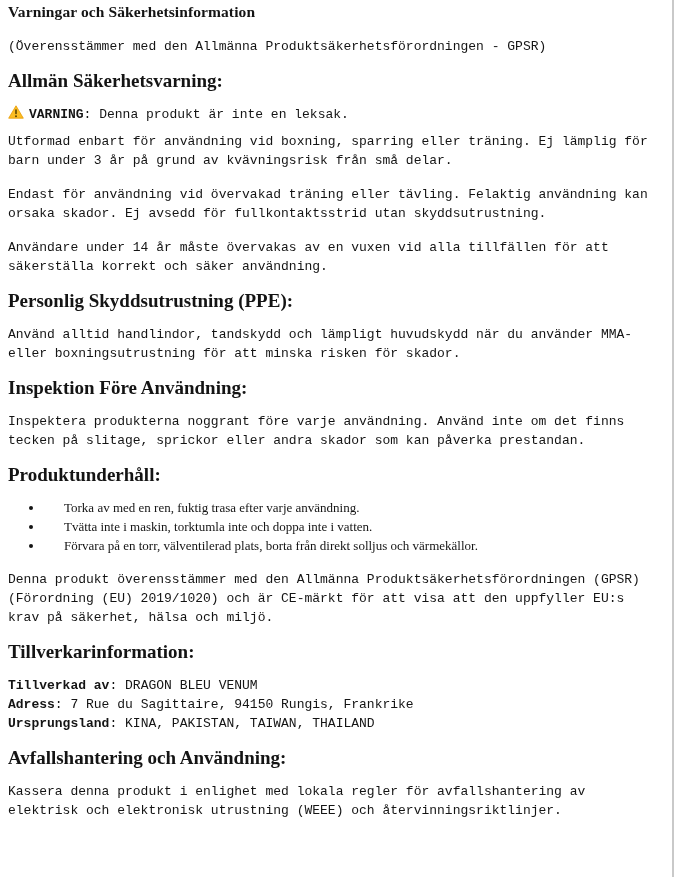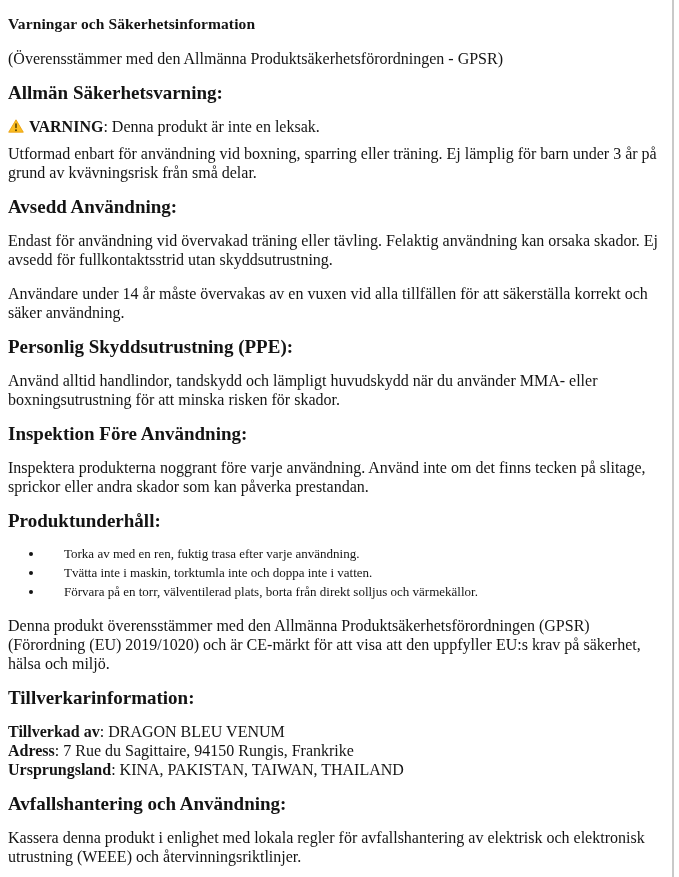--- a/index.html
+++ b/index.html
@@ -4,21 +4,21 @@
 <style>
   html, body { margin: 0; padding: 0; background: #ffffff; }
   .page {
     position: relative;
     width: 679px;
     height: 877px;
     box-sizing: border-box;
     background: #ffffff;
     color: #141414;
     font-family: "Liberation Serif", serif;
-    padding: 14px 20px 0 8px;
+    padding: 2px 20px 0 8px;
     overflow: hidden;
   }
   .edge-line {
     position: absolute;
     top: 0;
     right: 5px;
     width: 2px;
     height: 877px;
     background: #c9c9c9;
   }
@@ -30,23 +30,24 @@
     letter-spacing: 0.1px;
   }
   h2 {
     font-size: 19px;
     line-height: 19px;
     margin: 15px 0 0 0;
     font-weight: bold;
   }
   h2.tight-top { margin-top: 0; }
   p {
-    font-size: 16px;
+    font-size: 13px;
     line-height: 19px;
     margin: 15px 0 0 0;
+    font-family: Liberation Mono, monospace;
   }
   p.mfr-line { margin: 0; }
   .mfr-block { margin-top: 15px; }
   ul {
     margin: 15px 0 0 0;
     padding: 0 0 0 36px;
     list-style: disc;
   }
   li {
     font-size: 13px;
@@ -76,21 +77,20 @@
   <h2>Allmän Säkerhetsvarning:</h2>
   <p class="warning-line">
     <span class="warn-icon"><svg width="16" height="14" viewBox="0 0 16 14">
           <path d="M8 0.8 L15.3 13.2 L0.7 13.2 Z" fill="#fbbd23" stroke="#e89b00" stroke-width="0.8" stroke-linejoin="round"></path>
           <rect x="7.2" y="4.2" width="1.6" height="5" rx="0.8" fill="#5b4300"></rect>
           <circle cx="8" cy="11.2" r="1" fill="#5b4300"></circle>
         </svg></span><b class="inline-label">VARNING</b><span>: Denna produkt är inte en leksak.</span>
   </p>
   <p class="warning-body">Utformad enbart för användning vid boxning, sparring eller träning. Ej lämplig för barn under 3 år på grund av kvävningsrisk från små delar.</p>
 
-  <h2>Avsedd Användning:</h2>
   <p>Endast för användning vid övervakad träning eller tävling. Felaktig användning kan orsaka skador. Ej avsedd för fullkontaktsstrid utan skyddsutrustning.</p>
 
   <p>Användare under 14 år måste övervakas av en vuxen vid alla tillfällen för att säkerställa korrekt och säker användning.</p>
 
   <h2>Personlig Skyddsutrustning (PPE):</h2>
   <p>Använd alltid handlindor, tandskydd och lämpligt huvudskydd när du använder MMA- eller boxningsutrustning för att minska risken för skador.</p>
 
   <h2>Inspektion Före Användning:</h2>
   <p>Inspektera produkterna noggrant före varje användning. Använd inte om det finns tecken på slitage, sprickor eller andra skador som kan påverka prestandan.</p>
 

